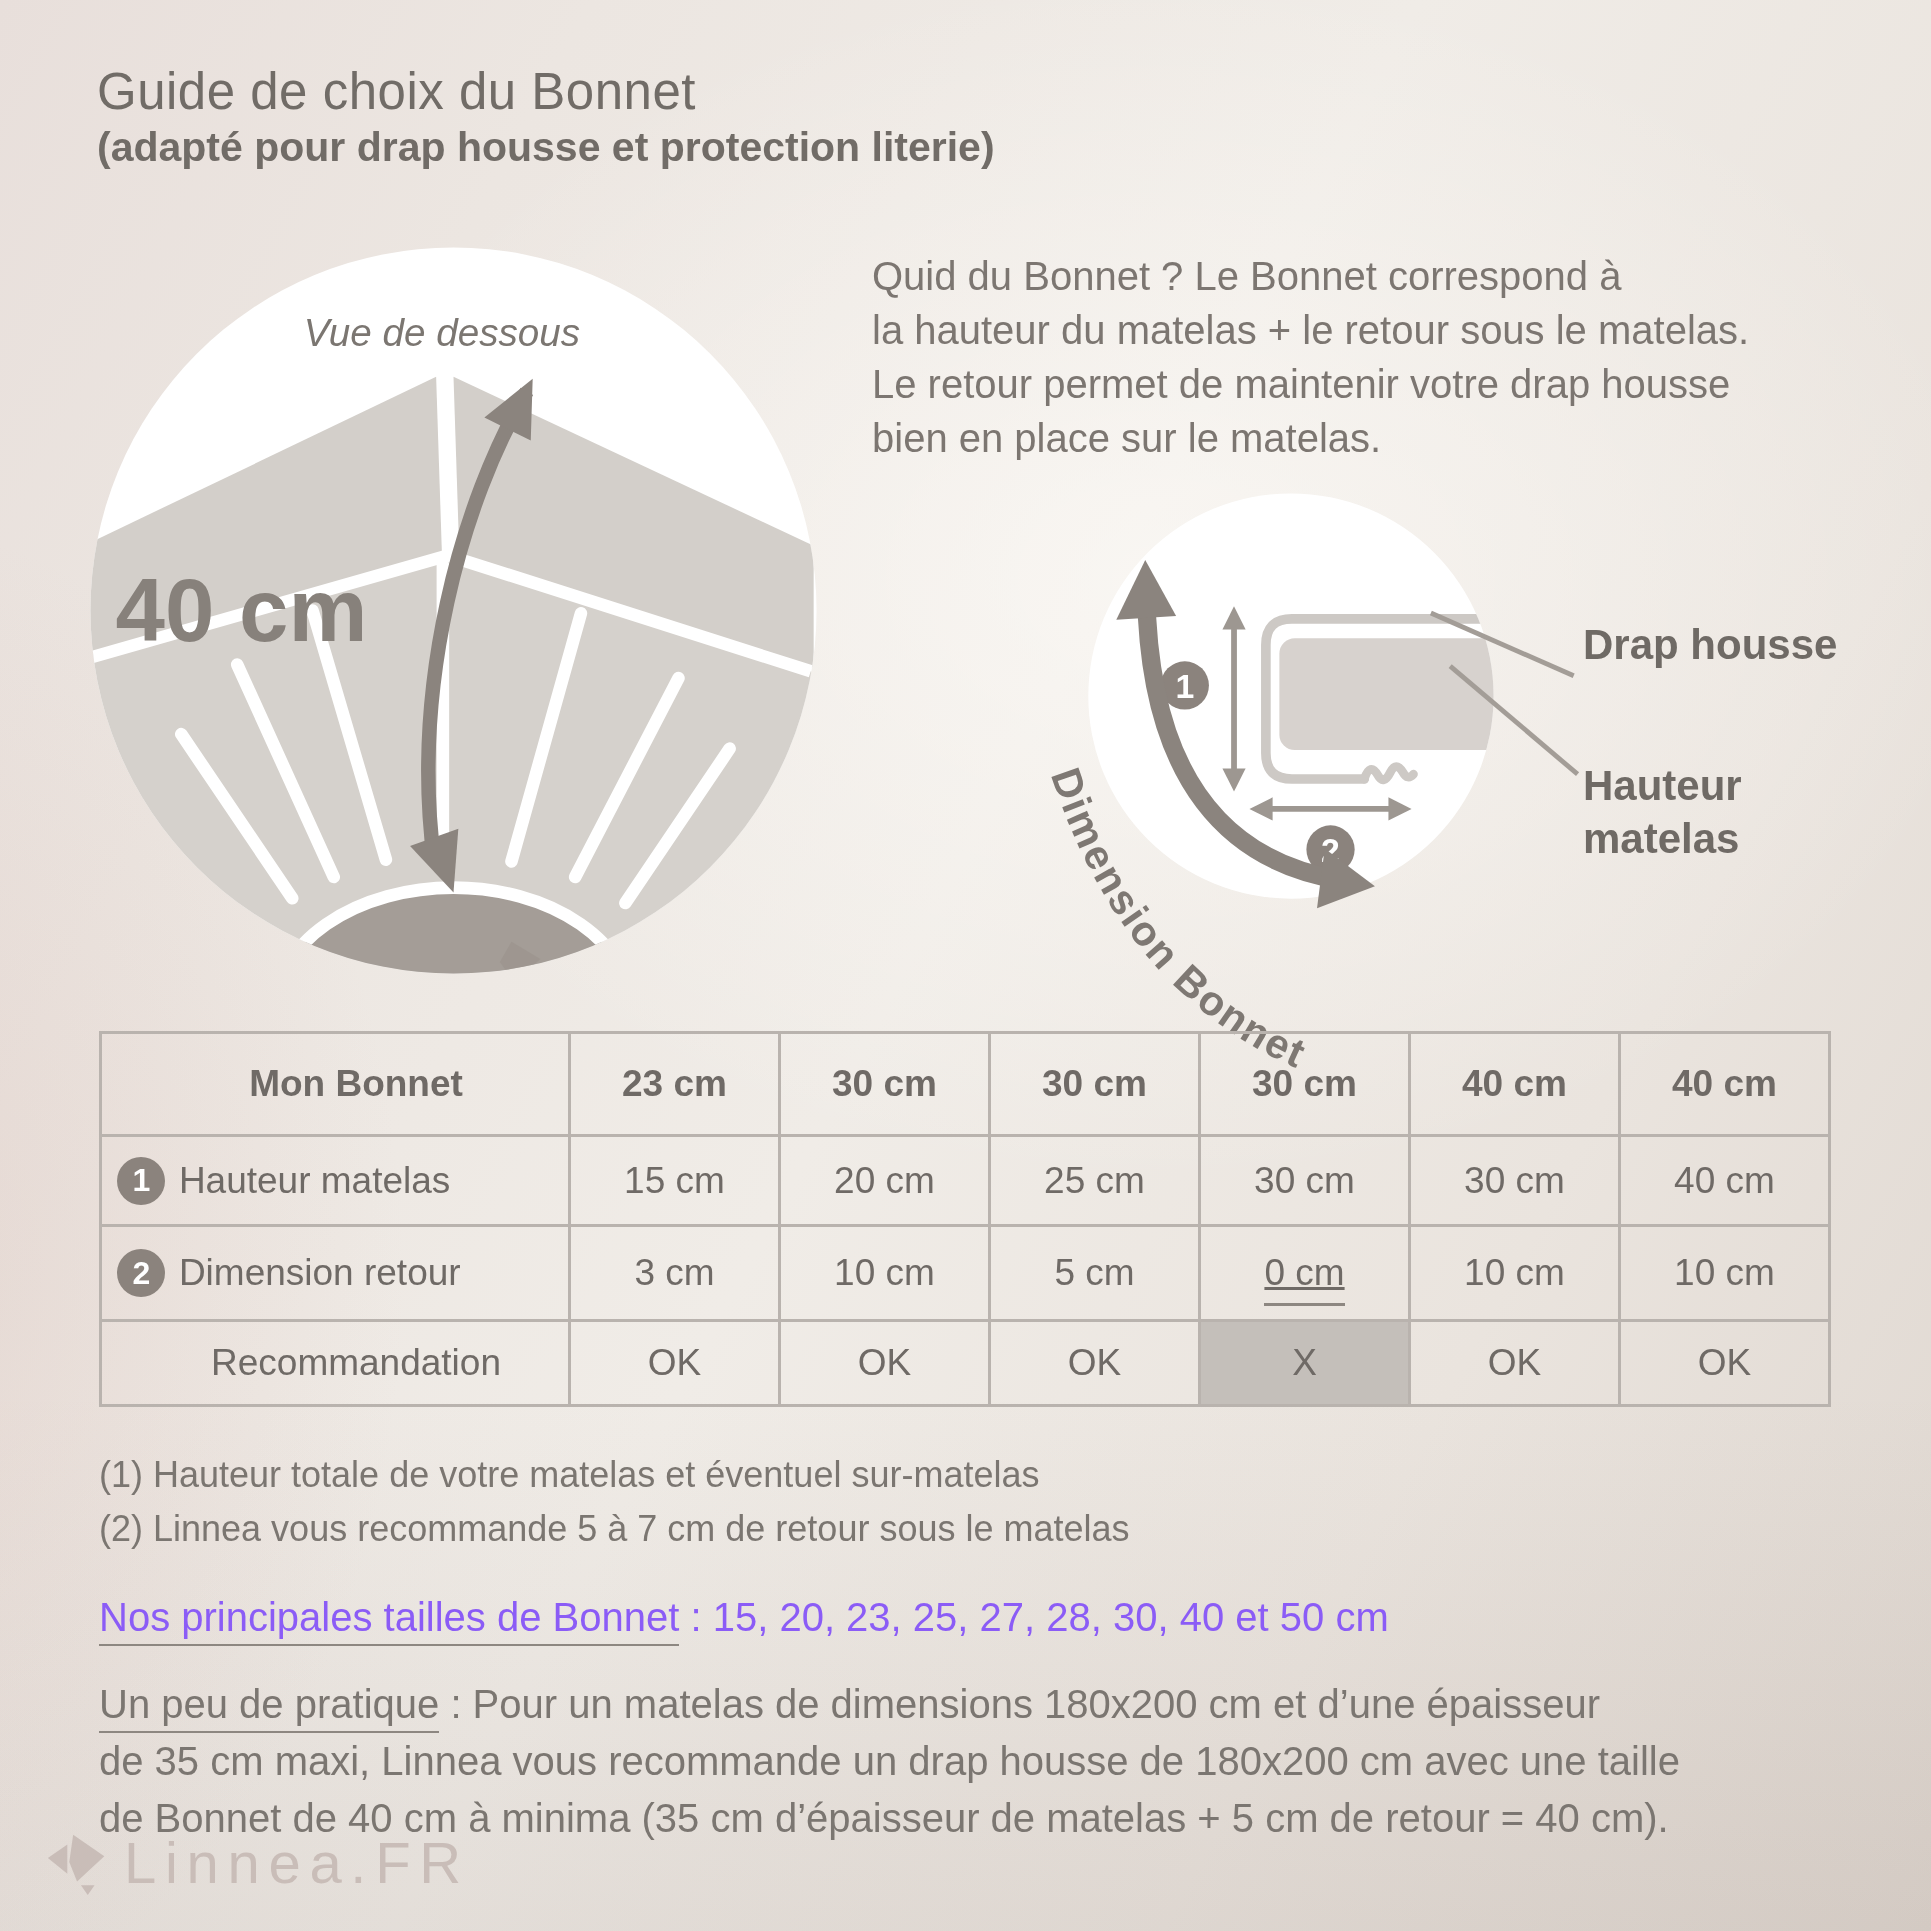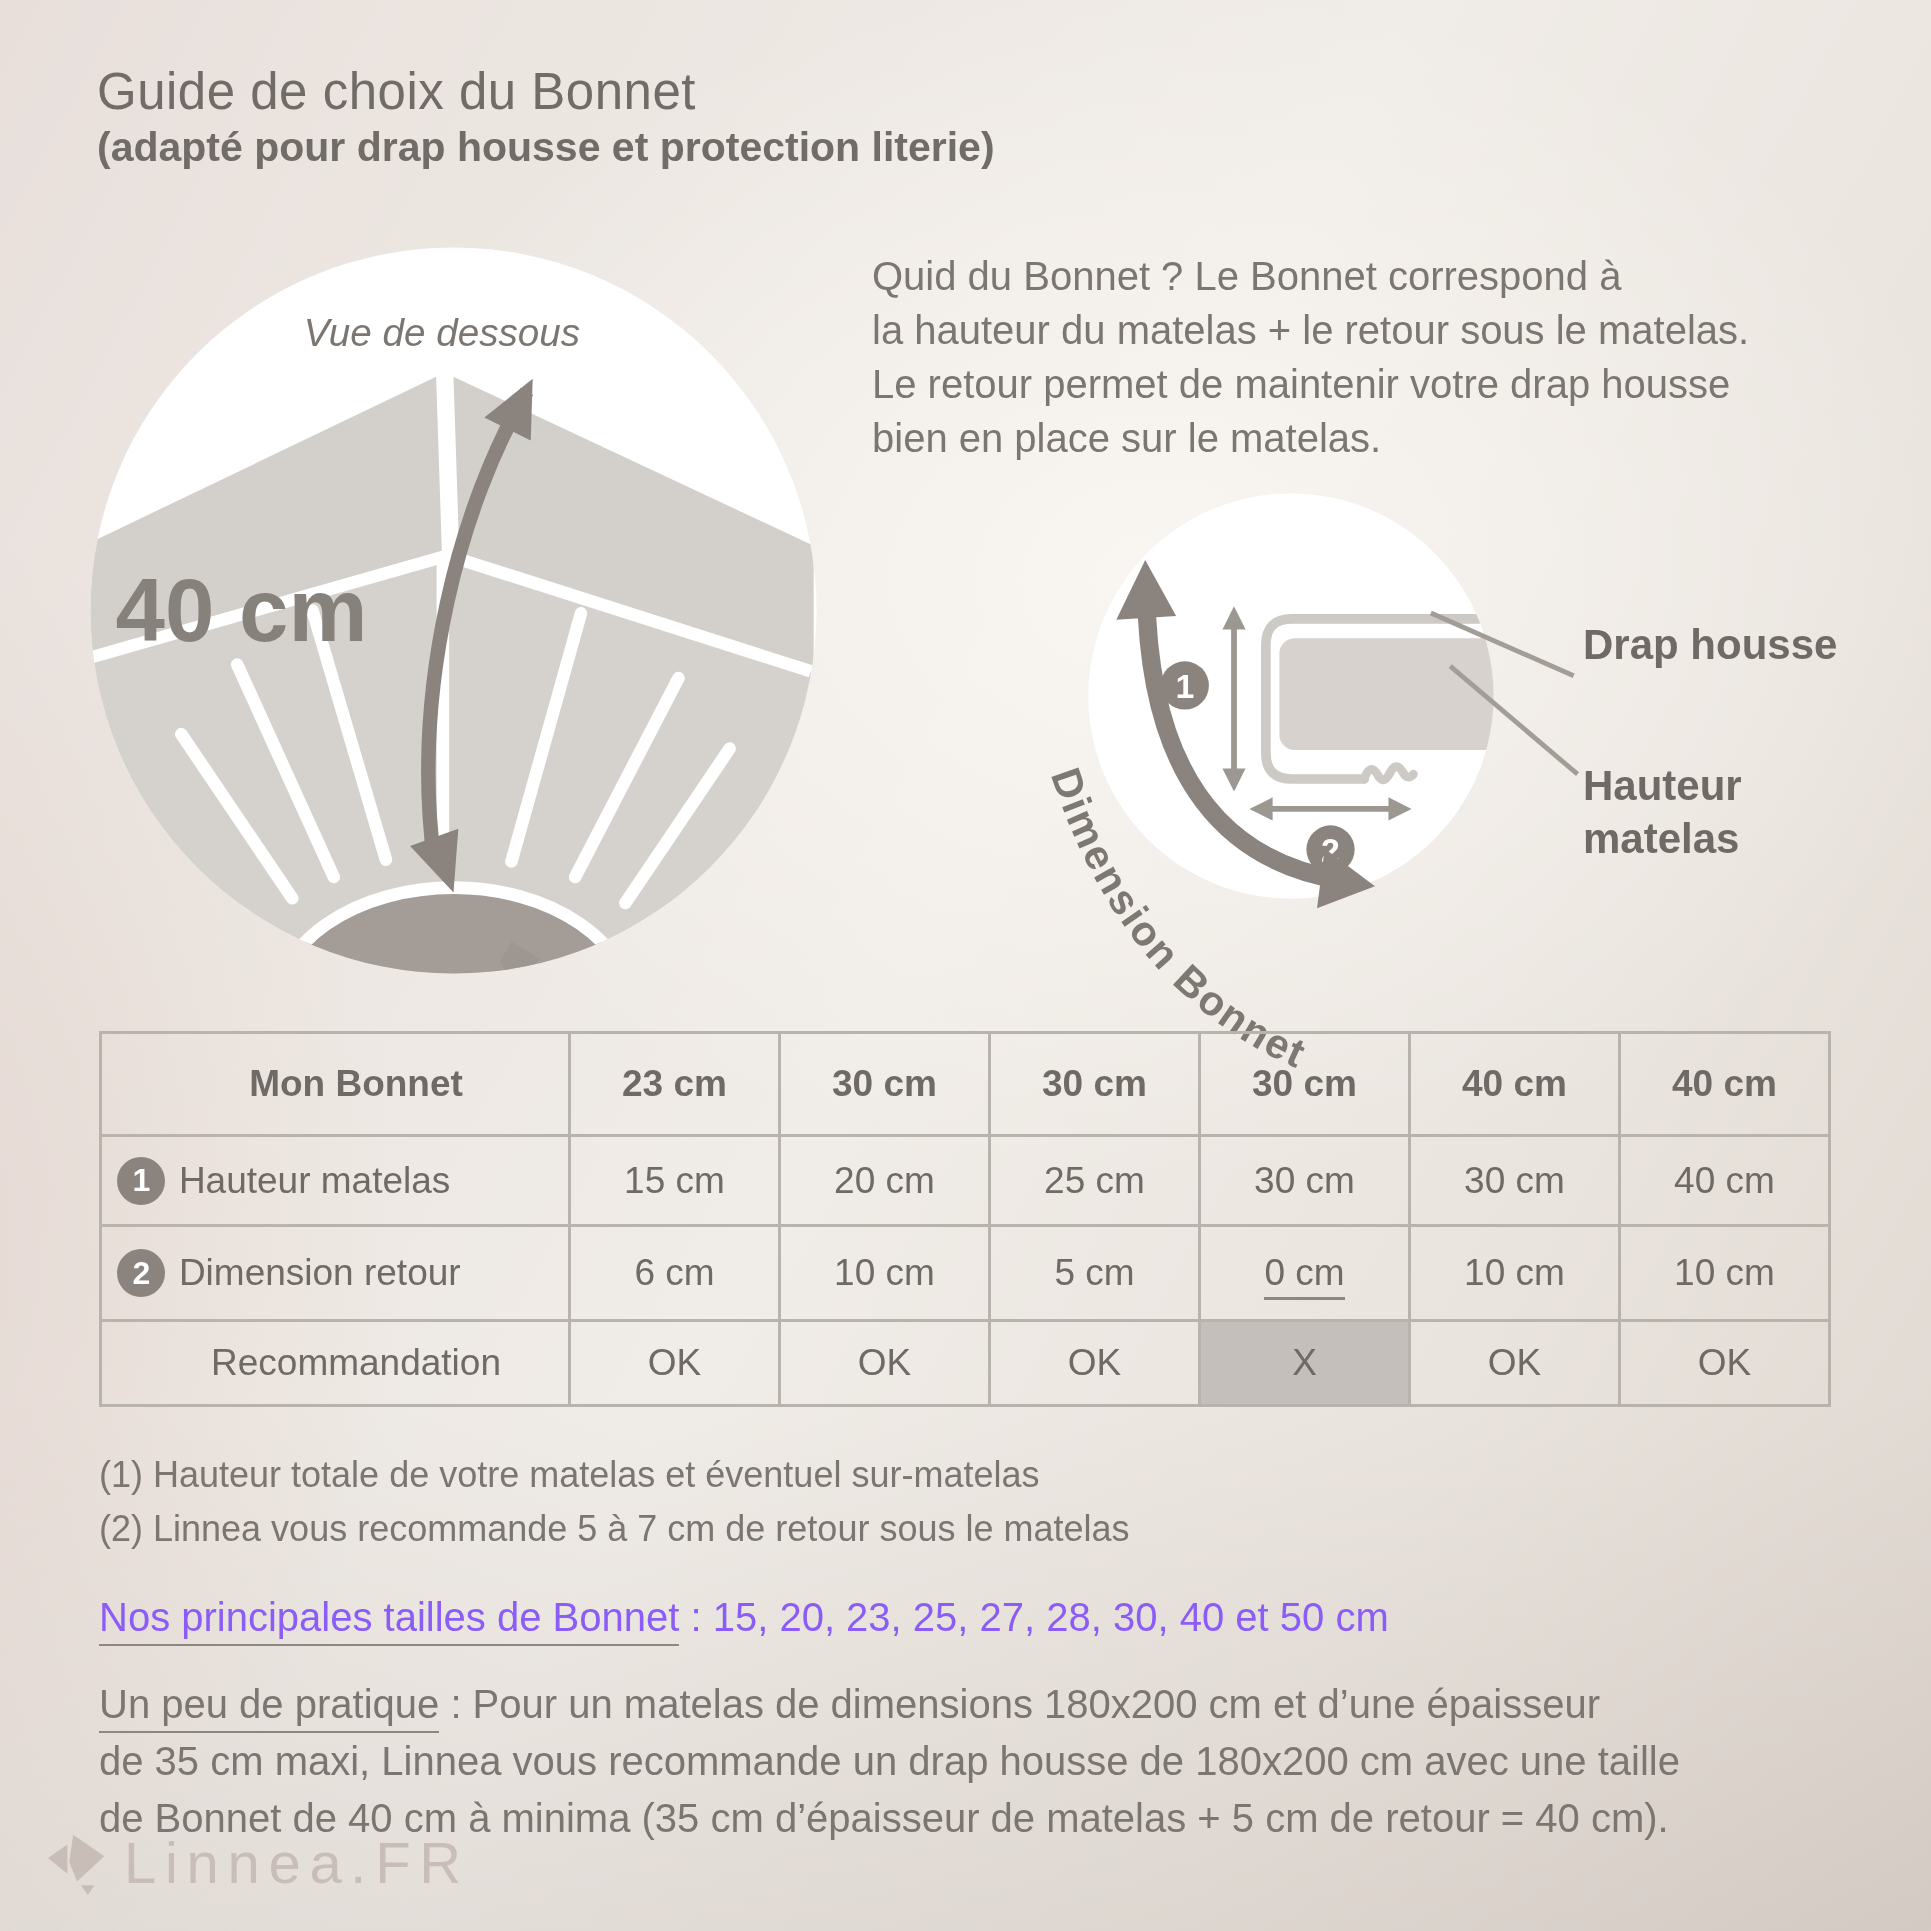--- a/index.html
+++ b/index.html
@@ -29,21 +29,21 @@
     padding:0;
   }
   td.lab{text-align:left;}
   .labwrap{display:flex;align-items:center;gap:13.5px;padding-left:15.4px;}
   .labwrap.noicon{padding-left:42px;justify-content:center;}
   td.bold, .bold{font-weight:bold;}
   .badge{
     display:inline-flex;width:48px;height:48px;border-radius:50%;background:#8b837d;color:#fff;
     align-items:center;justify-content:center;font-size:32px;font-weight:bold;flex:0 0 48px;
   }
-  span.u{border-bottom:3.9px solid #8d8781;padding-bottom:4px;}
+  span.u{border-bottom:3.9px solid #8d8781;padding-bottom:10px;text-decoration:underline;}
   td.hl{background:#c4bfba;}
 
   .footnotes{left:99px;top:1448px;font-size:36px;color:#7b7671;line-height:1.5;}
   .sizes{left:99px;top:1595px;font-size:40px;color:#8b5cf6;}
   .practice{left:99px;top:1676px;width:1777px;font-size:40px;color:#7b7671;line-height:1.43;}
   .lead-underline{border-bottom:2.9px solid #8d8781;padding-bottom:4.8px;}
 
   .logo{left:44px;top:1827px;display:flex;align-items:center;gap:10px;color:#c9bdb8;}
   .logo-text{font-size:58px;font-weight:500;letter-spacing:8.7px;}
 
@@ -190,21 +190,21 @@
         <td>30 cm</td>
         <td>40 cm</td>
       </tr>
       <tr style="height:95px">
         <td class="lab">
           <div class="labwrap">
             <span class="badge">2</span>
             <span>Dimension retour</span>
           </div>
         </td>
-        <td>6 cm</td>
+        <td>3 cm</td>
         <td>10 cm</td>
         <td>5 cm</td>
         <td><span class="u">0 cm</span></td>
         <td>10 cm</td>
         <td>10 cm</td>
       </tr>
       <tr style="height:85px">
         <td class="lab">
           <div class="labwrap noicon">
               <span>Recommandation</span>

